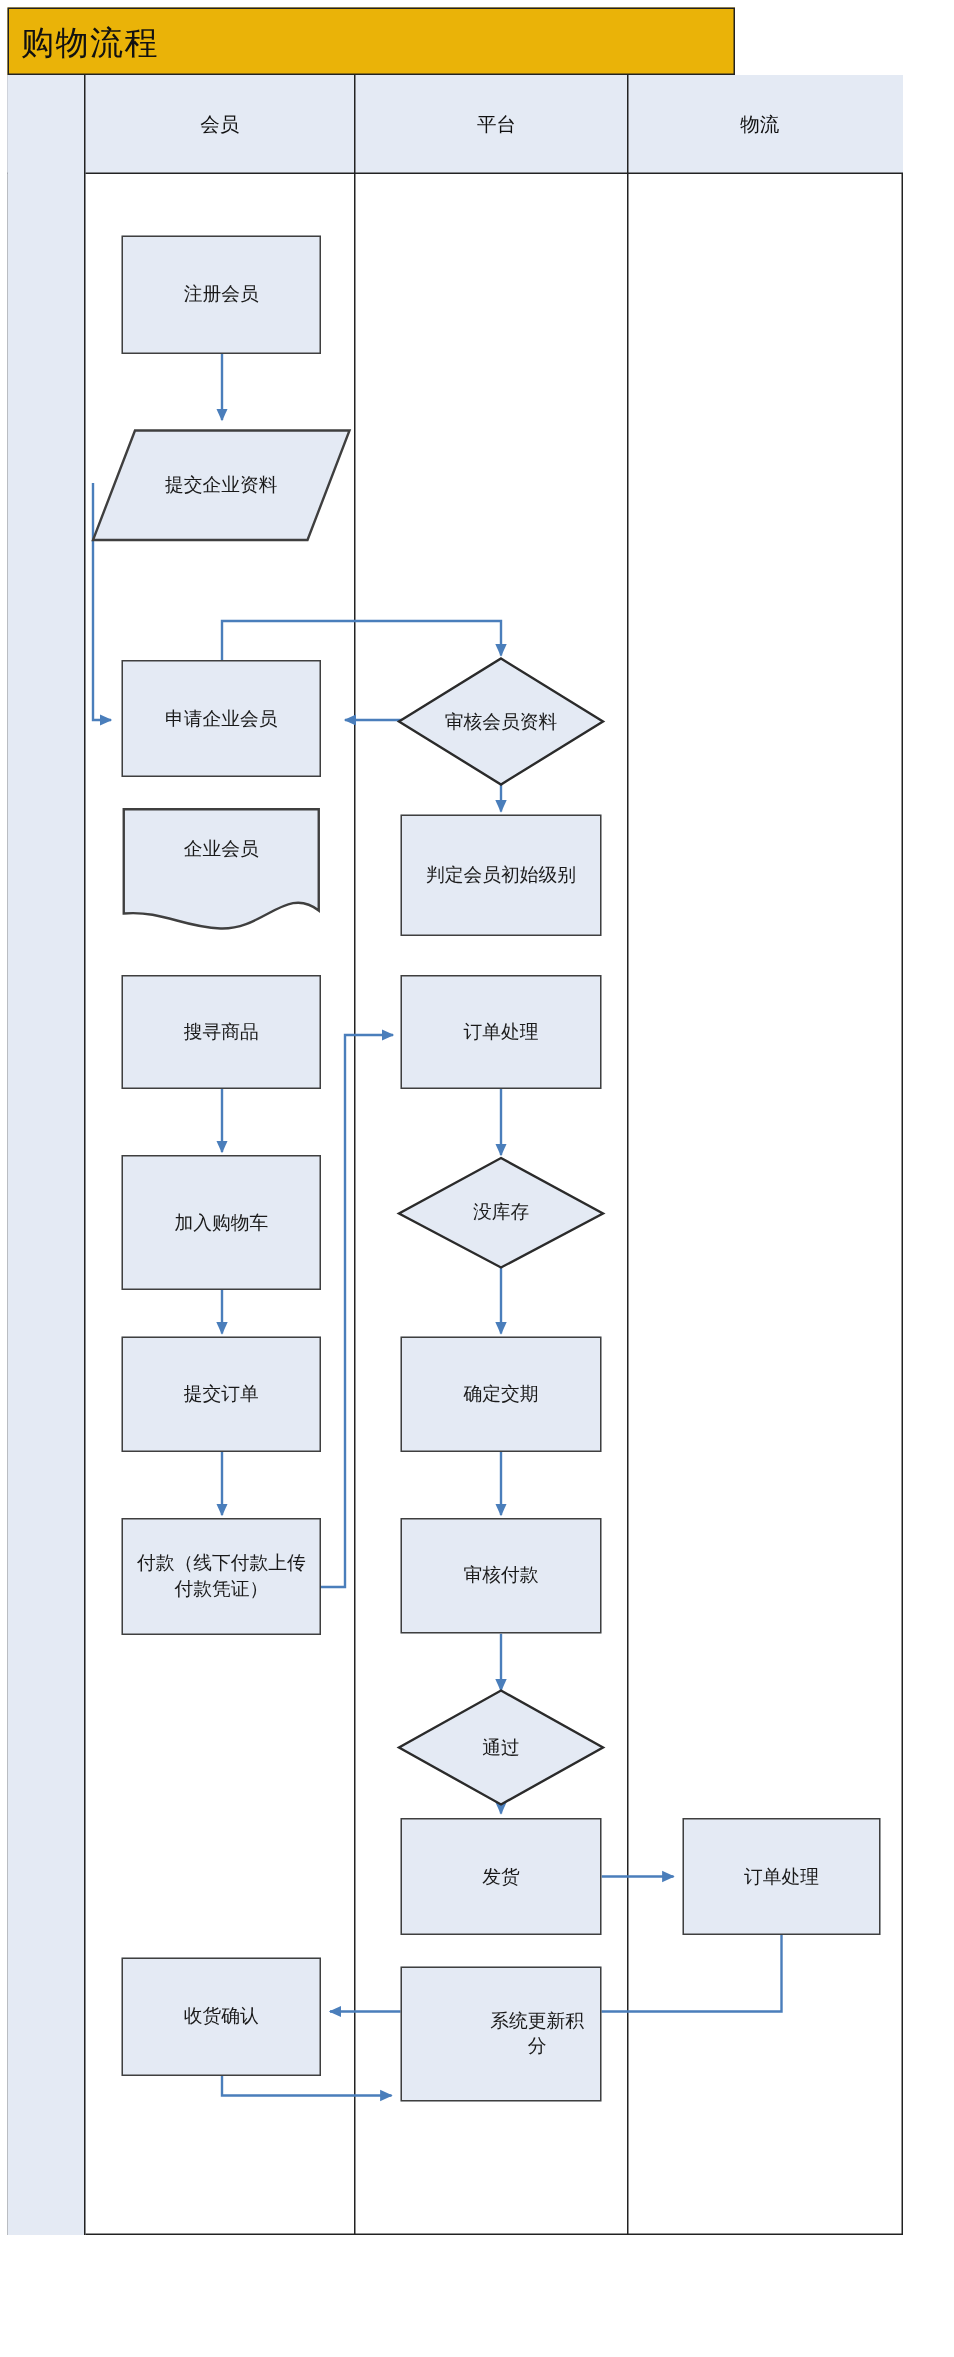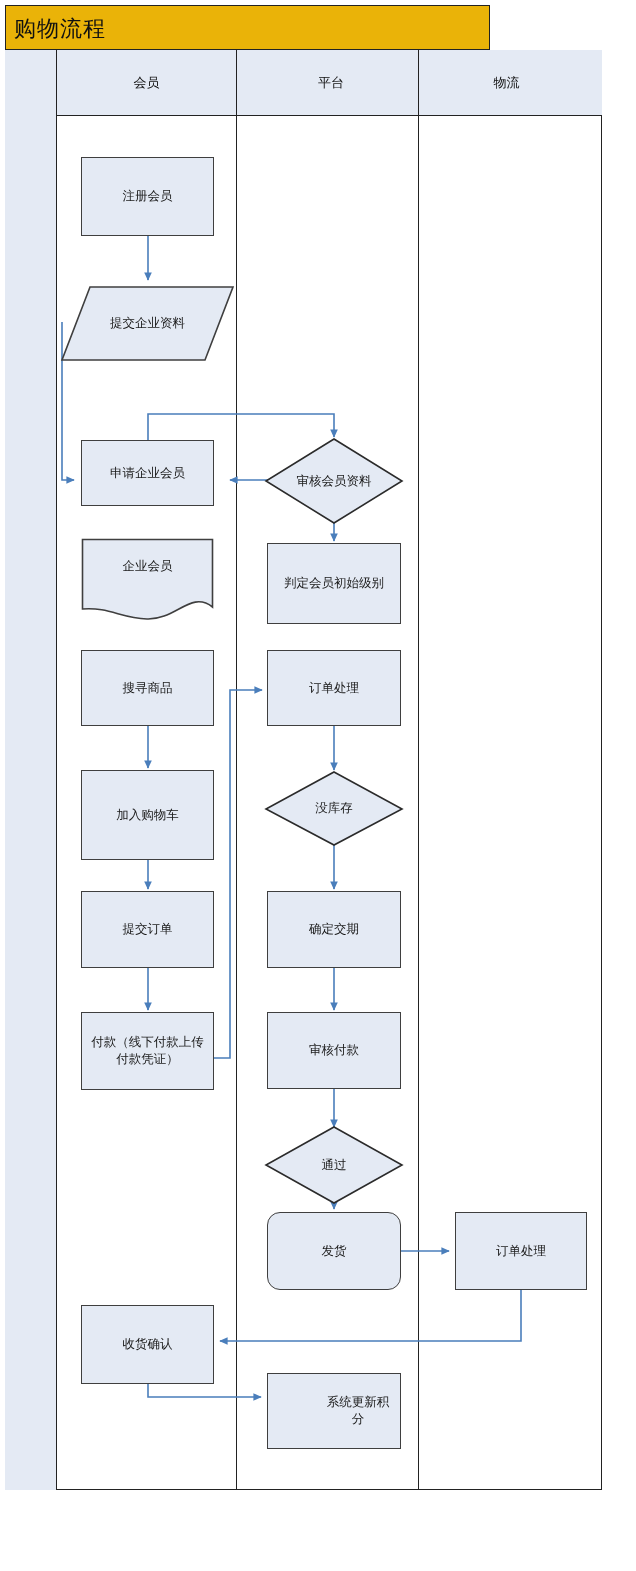--- a/index.html
+++ b/index.html
@@ -119,21 +119,21 @@
     <span>注册会员</span>
   </div>
 
   <div class="node para" style="left:60px;top:285px;width:175px;height:77px;">
     <svg viewBox="0 0 175 77" preserveAspectRatio="none">
       <polygon points="30,2 173,2 145,75 2,75" fill="#e4eaf4" stroke="#3f3f3f" stroke-width="1.6"></polygon>
     </svg>
     <span>提交企业资料</span>
   </div>
 
-  <div class="node rect" style="left:81px;top:440px;width:133px;height:66px;">
+  <div class="node rect" style="left:81px;top:440px;width:133px;height:78px;">
     <span>申请企业会员</span>
   </div>
 
   <div class="node doc" style="left:81px;top:538px;width:133px;height:86px;">
     <svg viewBox="0 0 133 86" preserveAspectRatio="none">
       <path d="M1.5,1.5 H131.5 V69 C110,52 95,82 66,81 C40,80 28,69 1.5,71 Z" fill="#e4eaf4" stroke="#3f3f3f" stroke-width="1.6"></path>
     </svg>
     <span>企业会员</span>
   </div>
 
@@ -187,25 +187,25 @@
     <span>审核付款</span>
   </div>
 
   <div class="node dia" style="left:264px;top:1125px;width:140px;height:80px;">
     <svg viewBox="0 0 140 80" preserveAspectRatio="none">
       <polygon points="70,2 138,40 70,78 2,40" fill="#e4eaf4" stroke="#2b2b2b" stroke-width="1.6"></polygon>
     </svg>
     <span>通过</span>
   </div>
 
-  <div class="node rect" style="left:267px;top:1212px;width:134px;height:78px;border-radius:13px;">
+  <div class="node rect" style="left:267px;top:1212px;width:134px;height:78px;">
     <span>发货</span>
   </div>
 
-  <div class="node rect" style="left:267px;top:1373px;width:134px;height:76px;padding-left:48px;">
+  <div class="node rect" style="left:267px;top:1311px;width:134px;height:90px;padding-left:48px;">
     <span>系统更新积分</span>
   </div>
 
   <div class="node rect" style="left:455px;top:1212px;width:132px;height:78px;">
     <span>订单处理</span>
   </div>
 
 </div>
 
 </body></html>

